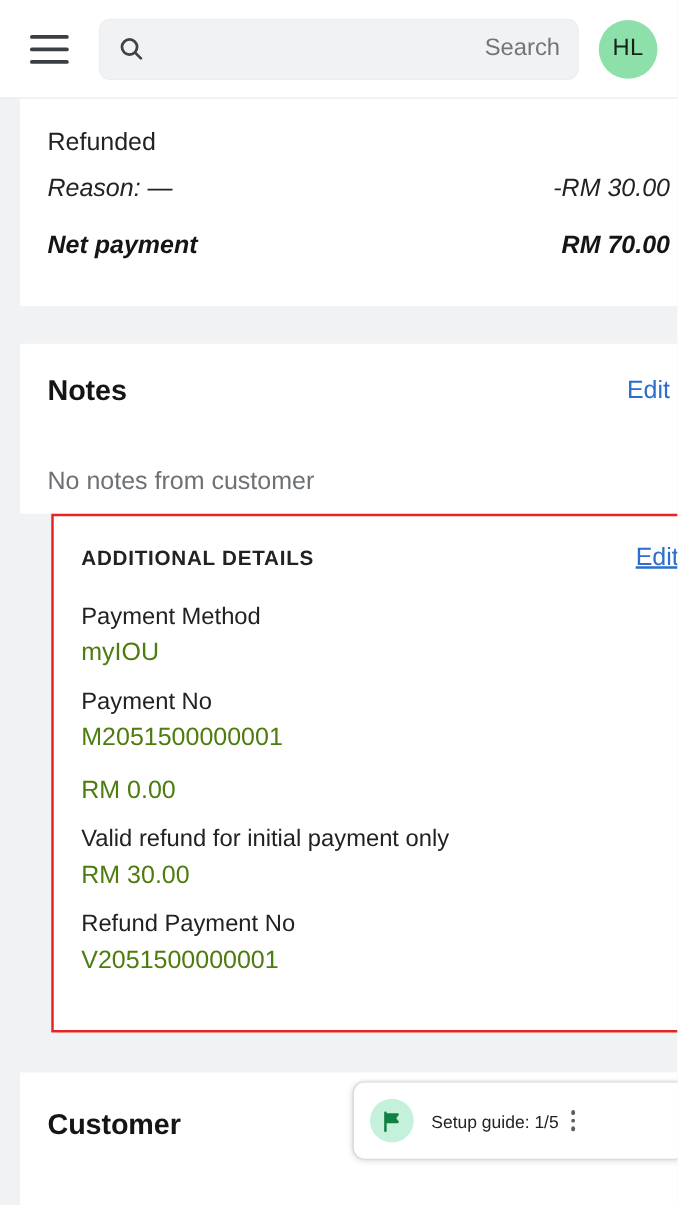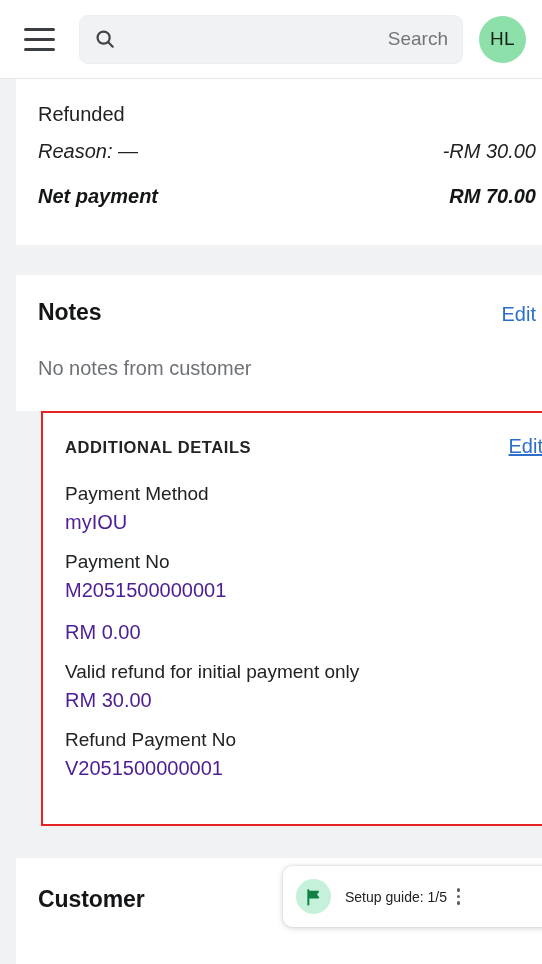--- a/index.html
+++ b/index.html
@@ -142,22 +142,22 @@
 
   
   .card-notes {
     top: 275px;
     height: 136px;
     padding: 24px 22px 0 22px;
   }
   .notes-head {
     display: flex;
     justify-content: space-between;
-    align-items: flex-end;
-    margin-bottom: 31px;
+    align-items: center;
+    margin-bottom: 48px;
   }
   .notes-title {
     font-size: 23px;
     font-weight: bold;
     color: #131516;
     letter-spacing: -.1px;
   }
   .link-edit {
     font-size: 20px;
     color: #2c6ecb;
@@ -193,21 +193,21 @@
     color: #202223;
   }
   .detail-item { margin-bottom: 13px; }
   .detail-label {
     font-size: 19px;
     color: #202223;
     line-height: 1.42;
   }
   .detail-value {
     font-size: 20px;
-    color: #4c1d95;
+    color: #4d7c0f;
     line-height: 1.42;
   }
 
   .gap-2 { top: 828px; height: 30px; }
 
   
   .card-customer {
     top: 858px;
     height: 106px;
     padding: 28px 22px 8px 22px;

